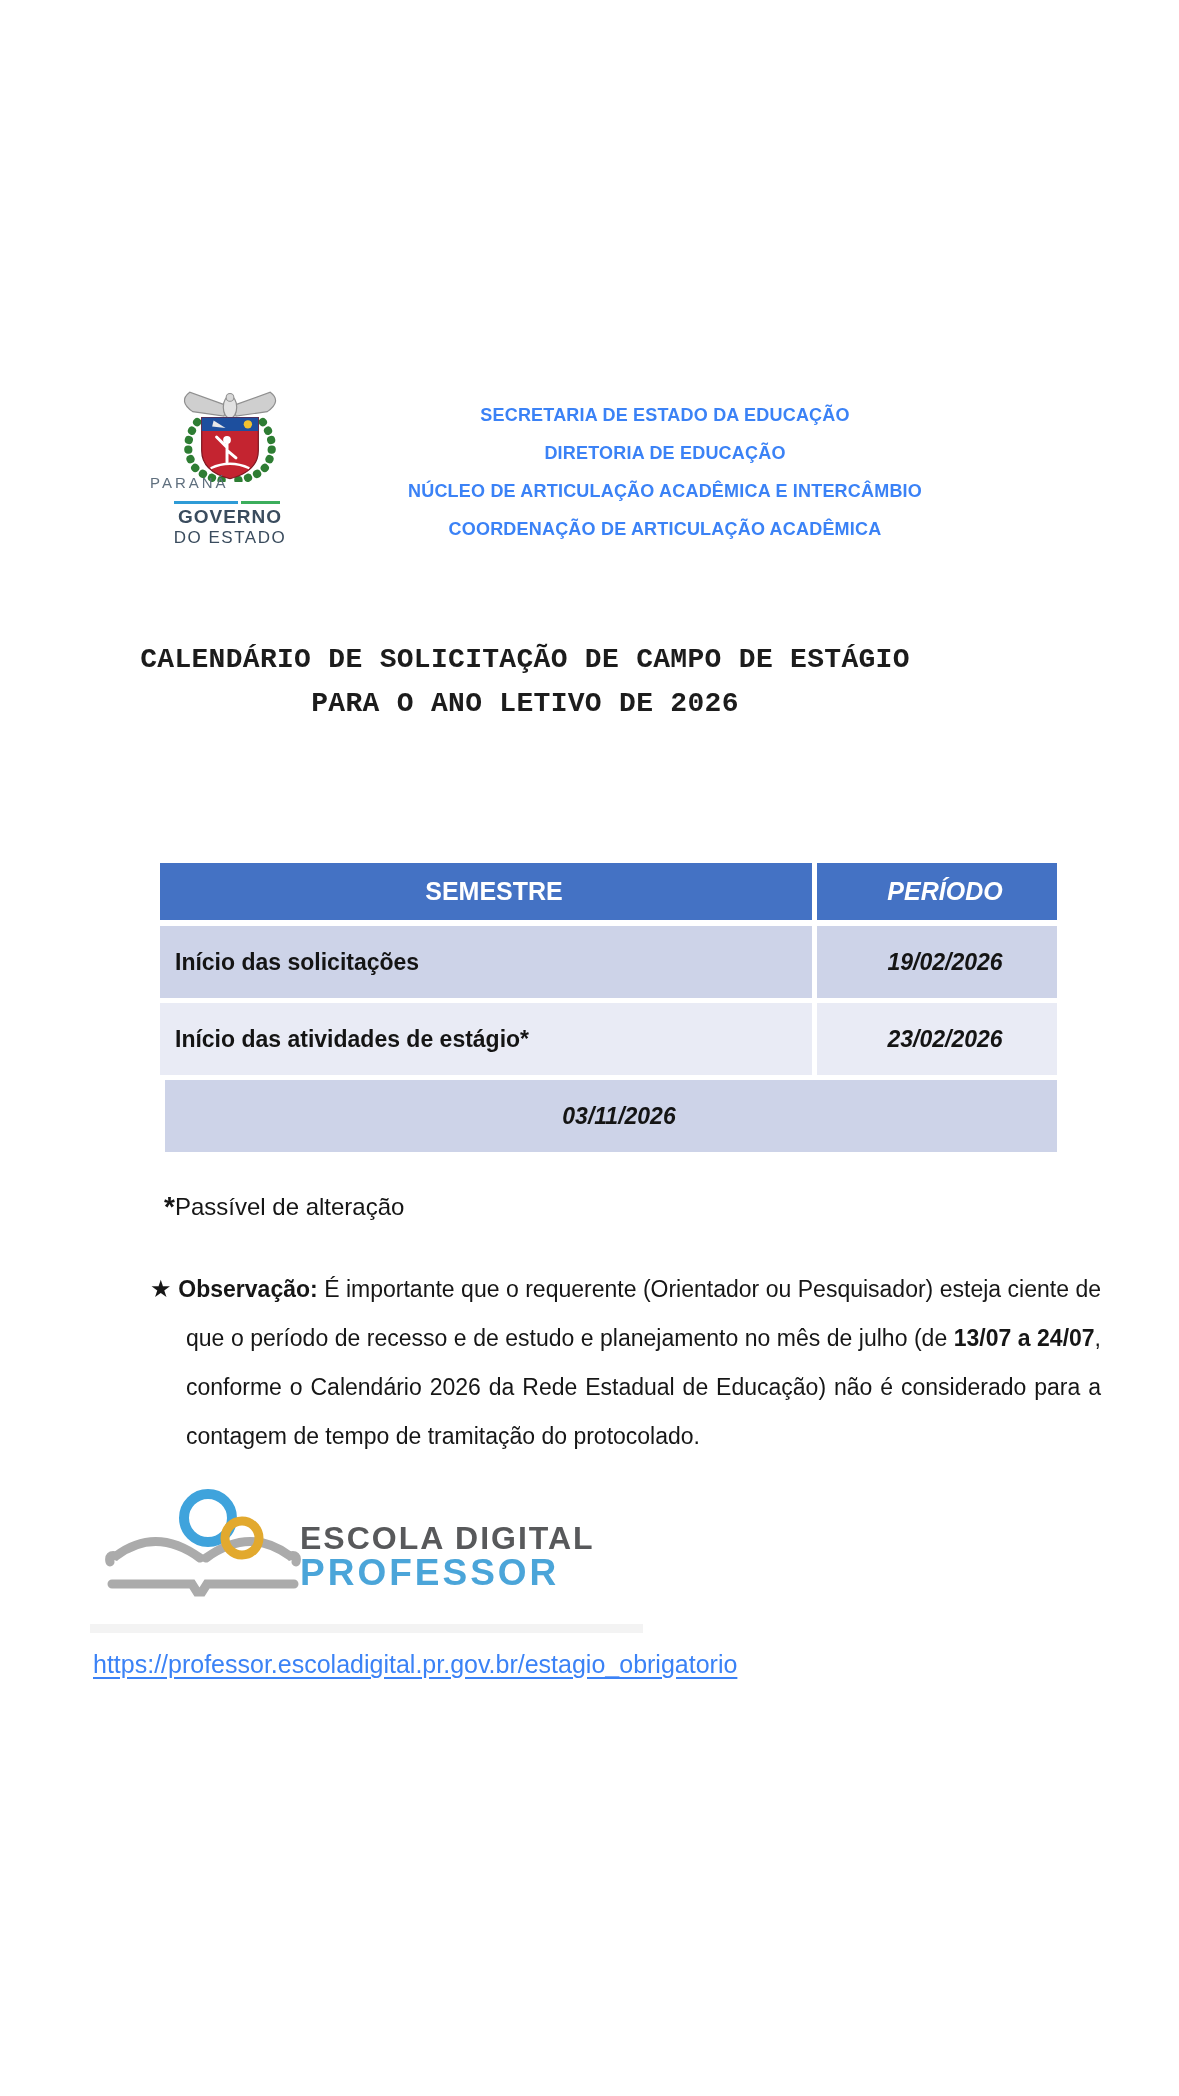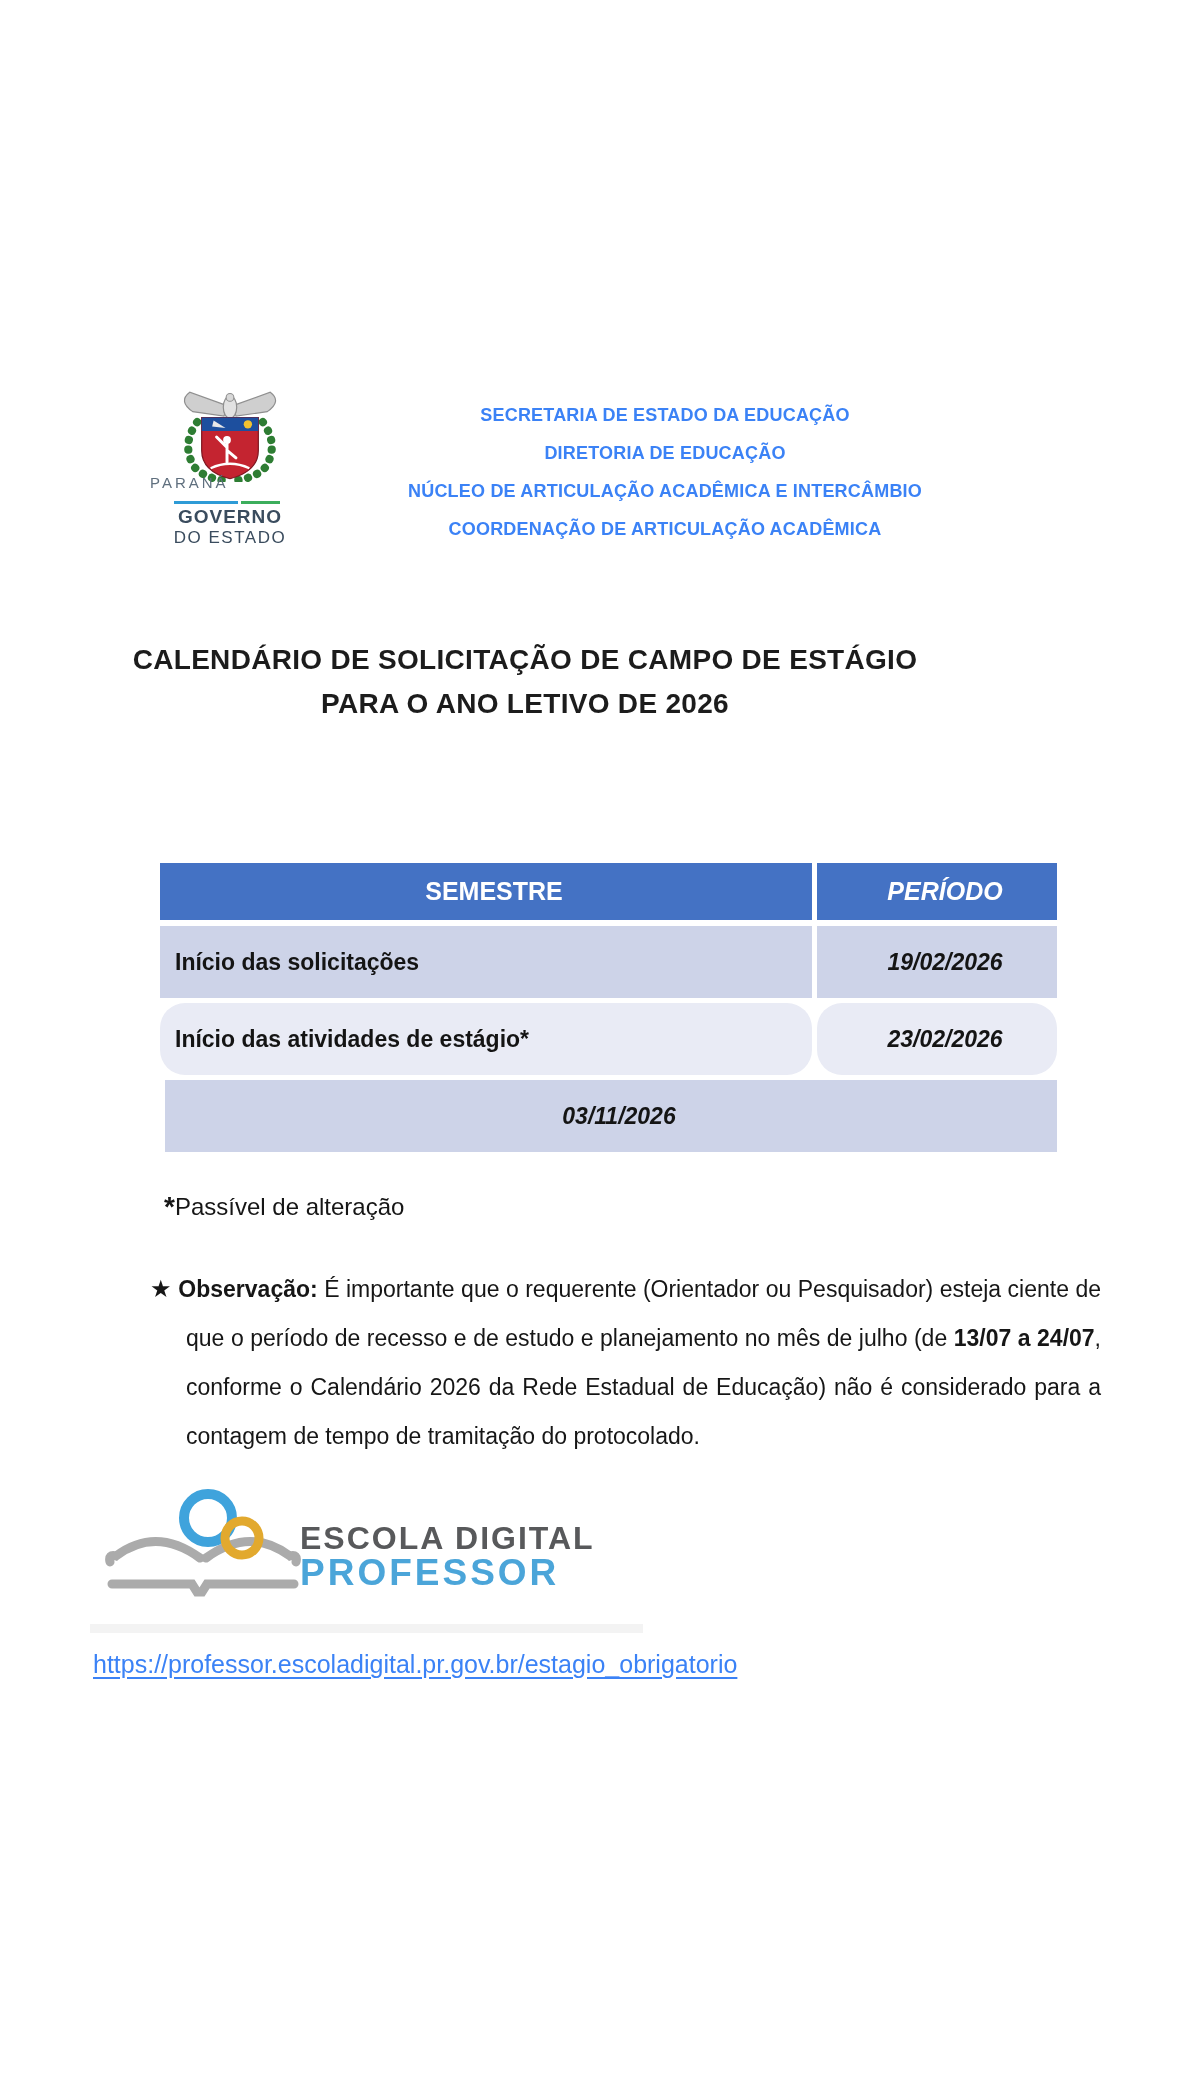--- a/index.html
+++ b/index.html
@@ -20,36 +20,36 @@
     font-size:19px;font-weight:700;letter-spacing:1px;color:#3a4c5e;}
   .doestado-word{left:150px;top:528px;width:160px;text-align:center;
     font-size:17px;letter-spacing:1.5px;color:#3a4c5e;}
 
   
   .org-lines{left:250px;top:396px;width:830px;text-align:center;
     font-size:18px;font-weight:700;line-height:38px;letter-spacing:0.2px;color:#3b82f6;}
 
   
   .doc-title{left:0px;top:638px;width:1050px;text-align:center;
-    font-size:28px;font-weight:700;line-height:44px;letter-spacing:0.3px;color:#1c1c1c;}
+    font-size:28px;font-weight:700;line-height:44px;letter-spacing:0.3px;color:#1c1c1c;font-family:Liberation Mono, monospace;}
 
   
   .cal-table{left:160px;top:863px;width:897px;}
   .t-row{display:flex;width:100%;}
   .t-head{height:57px;margin-bottom:6px;}
   .t-head .cell{background:var(--table_header_bg,#4472C4);color:var(--table_header_text,#fff);
     font-weight:700;font-size:25px;display:flex;align-items:center;justify-content:center;}
   .t-body-row{height:72px;margin-bottom:5px;}
   .t-body-row .cell{font-weight:700;font-size:23px;color:#141414;display:flex;align-items:center;}
   .cell.c-label{width:652px;padding-left:15px;box-sizing:border-box;}
   .c-sep{width:5px;background:#ffffff;}
   .cell.c-value{flex:1;justify-content:center;padding-left:16px;font-style:italic;}
   .t-head .cell.c-label{padding-left:16px;justify-content:center;}
   .t-body-row.shade-dark .cell{background:var(--row_dark,#CDD3E8);}
-  .t-body-row.shade-light .cell{background:var(--row_light,#E9EBF5);border-radius:25px;}
+  .t-body-row.shade-light .cell{background:var(--row_light,#E9EBF5);}
 
   
   .footnote{left:164px;top:1190px;font-size:24px;color:#161616;}
   .footnote .ast{font-weight:700;font-size:28px;position:relative;top:1px;}
 
   
   .observation{left:150px;top:1264px;width:915px;font-size:23px;line-height:49px;
     text-align:justify;color:#161616;padding-left:36px;text-indent:-36px;box-sizing:content-box;}
   .observation .star{font-size:24px;}
   .observation b{font-weight:700;}

